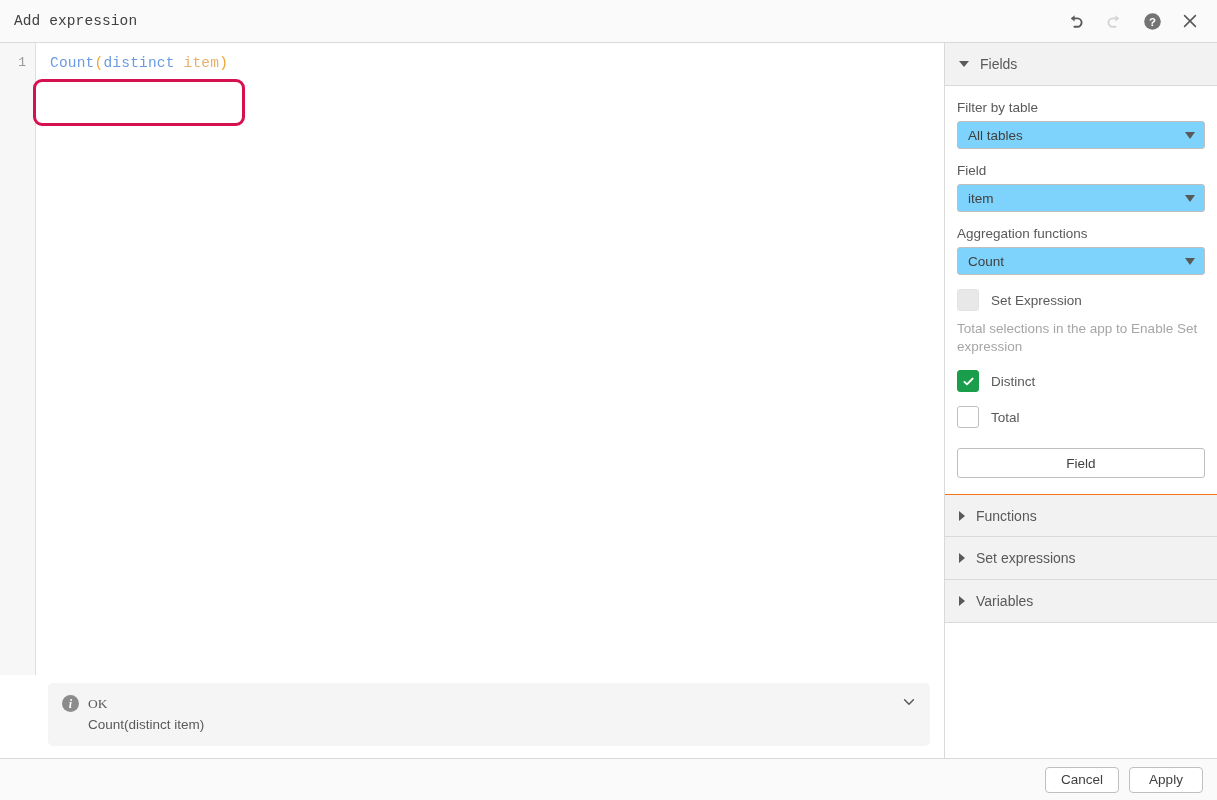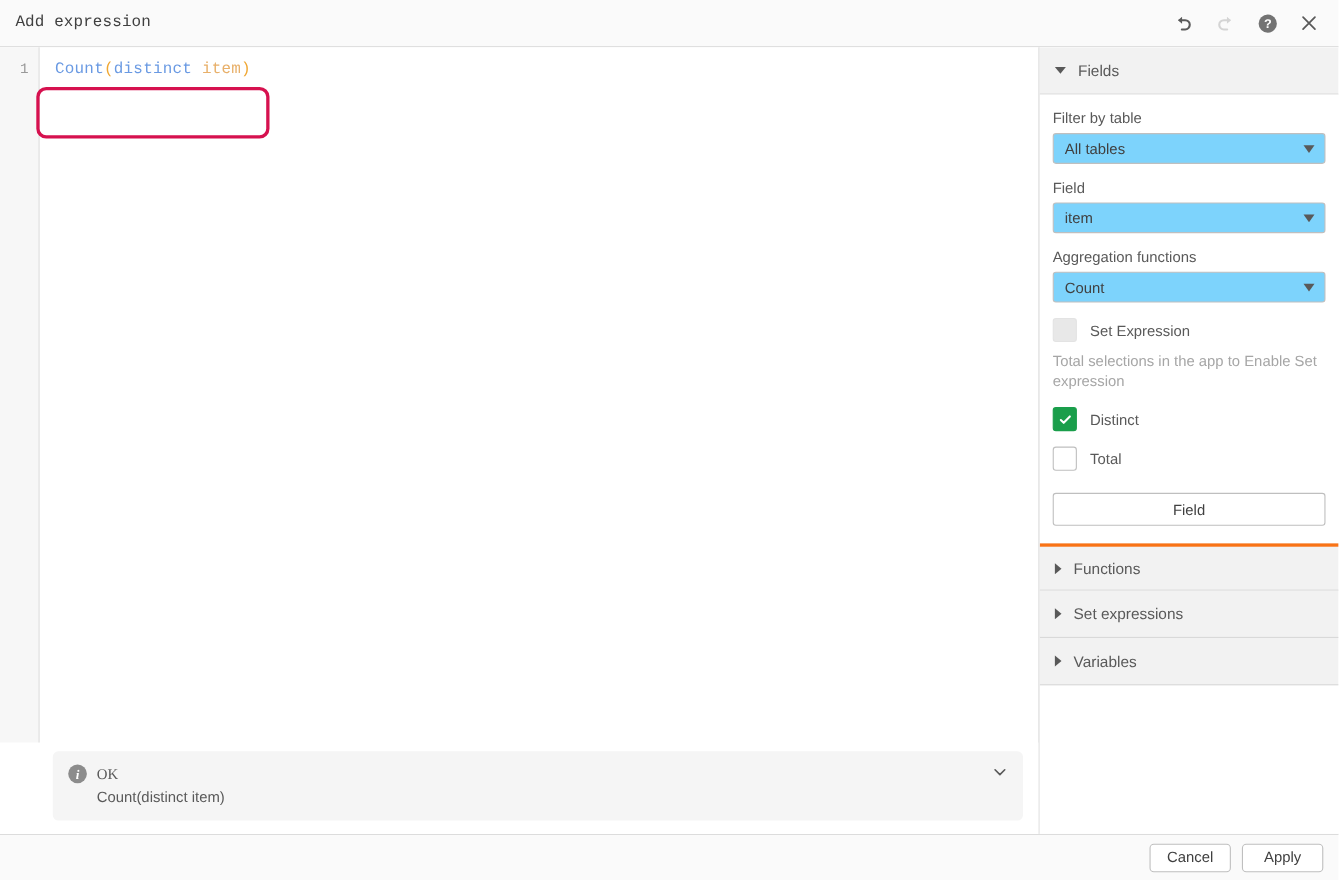--- a/index.html
+++ b/index.html
@@ -304,21 +304,21 @@
     height: 30px;
     background: #ffffff;
     border: 1px solid #bfbfbf;
     border-radius: 3px;
     font-size: 13.5px;
     color: #404040;
     font-family: "Liberation Sans", sans-serif;
     cursor: pointer;
   }
 
-  .acc-sep-top { border-top: 3px solid #f97316; }
+  .acc-sep-top { border-top: 1px solid #f97316; }
 
   
   .footer {
     flex: 0 0 42px;
     height: 42px;
     background: #fafafa;
     border-top: 1px solid #d9d9d9;
     display: flex;
     align-items: center;
     justify-content: flex-end;

